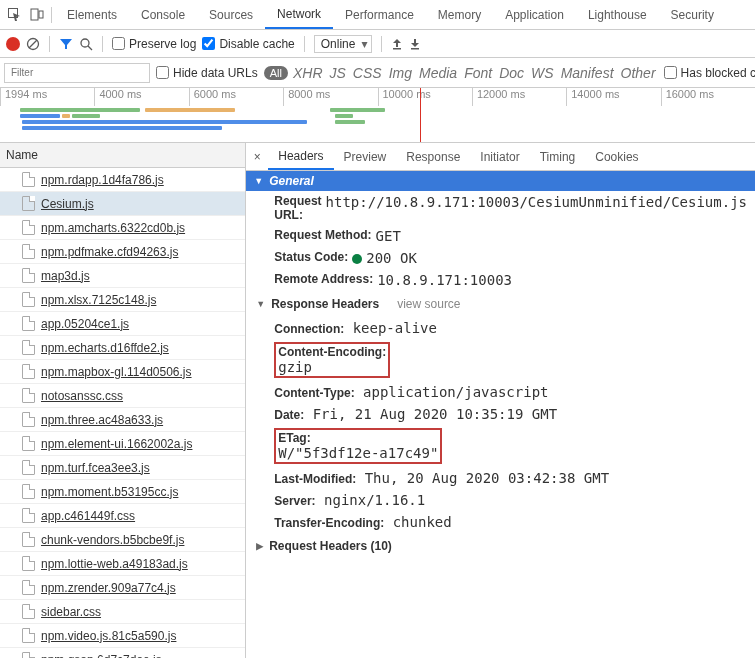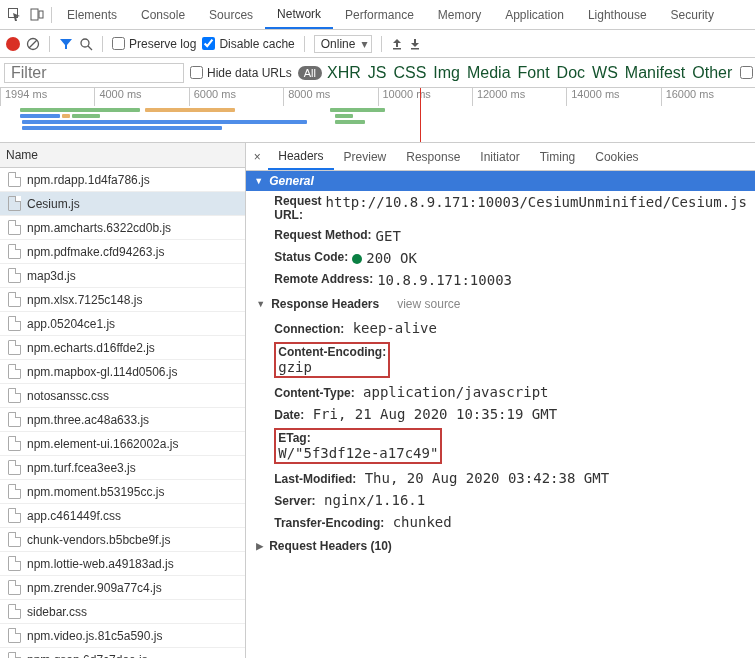--- a/index.html
+++ b/index.html
@@ -10,34 +10,34 @@
 .tab.active { border-bottom: 2px solid #1a73e8; color: #333; }
 .toolbar { display: flex; align-items: center; height: 28px; border-bottom: 1px solid #ccc; padding: 0 6px; gap: 6px; }
 .record-btn { width: 14px; height: 14px; border-radius: 50%; background: #d93025; }
 .tb-sep { width: 1px; height: 16px; background: #ccc; margin: 0 3px; }
 .tb-icon { color: #5a5a5a; display: flex; align-items: center; }
 .tb-icon.blue { color: #1a73e8; }
 .chk { display: flex; align-items: center; gap: 4px; color: #333; }
 .chk input { width: 13px; height: 13px; }
 .sel { border: 1px solid #ccc; padding: 1px 16px 1px 6px; font-size: 12px; color: #333; position: relative; }
 .filter-row { display: flex; align-items: center; height: 30px; border-bottom: 1px solid #ccc; padding: 0 4px; gap: 6px; flex-wrap: nowrap; white-space: nowrap; }
-.filter-input { border: 1px solid #ccc; padding: 2px 6px; width: 180px; height: 20px; font-size: 16px; color: #888; }
+.filter-input { border: 1px solid #ccc; padding: 2px 6px; width: 180px; height: 20px; font-size: 10px; color: #888; }
 .type-pill { background: #6e6e6e; color: #fff; padding: 1px 6px; border-radius: 8px; font-size: 11px; }
-.type-lbl { color: #14532d; font-size: 16px; padding: 0 2px; }
+.type-lbl { color: #737373; font-size: 14px; padding: 0 2px; font-style: italic; }
 .timeline { height: 55px; border-bottom: 1px solid #ccc; position: relative; background: #fff; }
 .tl-ticks { position: absolute; top: 0; left: 0; right: 0; height: 18px; display: flex; color: #888; font-size: 11px; }
 .tl-tick { flex: 1; border-left: 1px solid #ccc; padding-left: 4px; }
 .tl-bars { position: absolute; top: 20px; left: 0; right: 0; height: 35px; }
 .tl-row { height: 4px; position: relative; margin-bottom: 2px; }
 .bar { position: absolute; height: 4px; border-radius: 1px; }
 .vline { position: absolute; top: 0; bottom: 0; width: 1px; background: #d93025; left: 420px; }
 .content { display: flex; height: 515px; }
 .left-panel { width: 320px; border-right: 1px solid #ccc; overflow-y: auto; }
 .col-header { padding: 5px 6px; border-bottom: 1px solid #ccc; font-weight: 400; color: #333; background: #f3f3f3; }
-.file-row { padding: 4px 8px; border-bottom: 1px solid #eee; display: flex; align-items: center; gap: 6px; cursor: pointer; }
+.file-row { padding: 4px 22px; border-bottom: 1px solid #eee; display: flex; align-items: center; gap: 6px; cursor: pointer; text-decoration: underline; }
 .file-row.selected { background: #dbe6ef; }
 .file-icon { width: 13px; height: 15px; border: 1px solid #aaa; border-radius: 1px; flex-shrink: 0; position: relative; }
 .file-icon::after { content: ""; position: absolute; top: -1px; right: -1px; width: 5px; height: 5px; background: #fff; border-left: 1px solid #aaa; border-bottom: 1px solid #aaa; }
 .right-panel { flex: 1; display: flex; flex-direction: column; }
 .detail-tabs { display: flex; align-items: center; border-bottom: 1px solid #ccc; height: 28px; }
 .dtab { padding: 0 10px; height: 27px; display: flex; align-items: center; color: #5a5a5a; cursor: pointer; }
 .dtab.active { border-bottom: 2px solid #1a73e8; color: #333; }
 .close-x { width: 22px; display: flex; align-items: center; justify-content: center; color: #5a5a5a; cursor: pointer; }
 .section-hdr { background: #3879d9; color: #fff; padding: 3px 8px; font-weight: bold; display: flex; align-items: center; gap: 6px; font-style: italic; }
 .section-hdr.expand::before { content: "▼"; font-size: 9px; }

